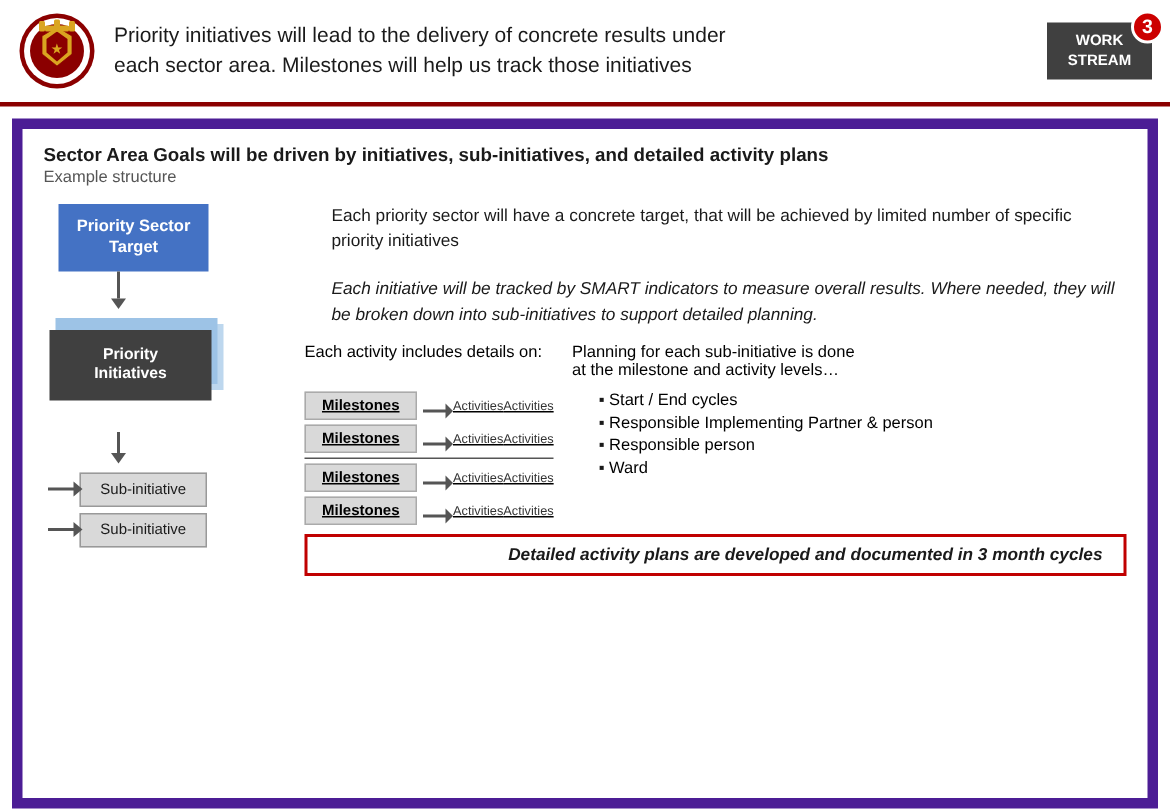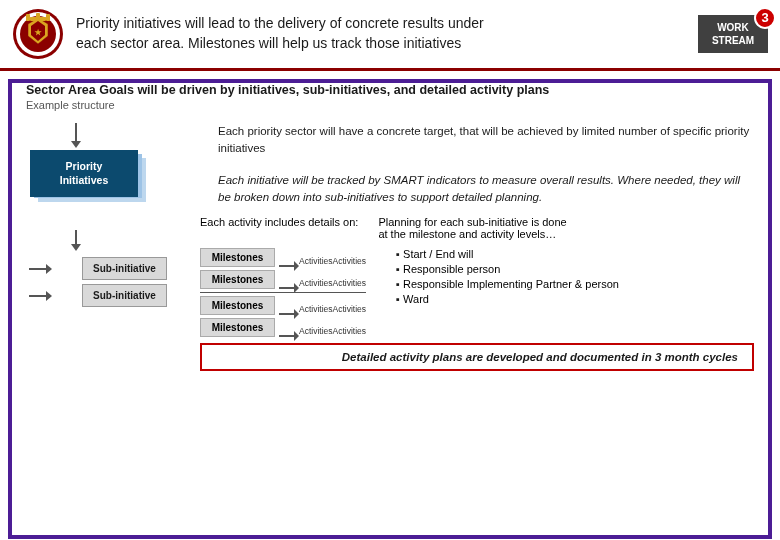--- a/index.html
+++ b/index.html
@@ -56,22 +56,22 @@
       display: flex;
       align-items: center;
       justify-content: center;
       font-size: 13px;
       font-weight: bold;
       border: 2px solid #fff;
     }
 
     
     .main {
-      padding: 0 14px;
-      border: 4px solid #4c1d95;
+      padding: 10px 14px;
+      border: 7px solid #4c1d95;
       margin: 8px;
       height: calc(540px - 80px);
       overflow: hidden;
     }
     .main-title {
       font-size: 12.5px;
       font-weight: bold;
       color: #1a1a1a;
       margin-bottom: 2px;
     }
@@ -116,25 +116,24 @@
       text-align: center;
       position: relative;
       line-height: 1.3;
       z-index: 2;
     }
     .sub-init-box {
       background: #D9D9D9;
       border: 1px solid #999;
       padding: 5px 8px;
       font-size: 10px;
-      font-weight: bold;
+      font-weight: normal;
       text-align: center;
       width: 85px;
       color: #1a1a1a;
-      margin-left: 32px;
     }
 
     
     .right-col {
       flex: 1;
       padding-left: 14px;
     }
 
     .desc-block {
       margin-bottom: 10px;
@@ -240,22 +239,23 @@
     }
 
     
     .lower-right {
       display: flex;
       gap: 10px;
       margin-top: 4px;
     }
     .ma-row {
       display: flex;
-      align-items: flex-end;
+      align-items: center;
       gap: 4px;
+      text-decoration: underline;
     }
     .activity-labels {
       display: flex;
       font-size: 8.5px;
       color: #333;
       line-height: 1.3;
     }
     .sep-line {
       border: none;
       border-top: 1px solid #555;
@@ -296,30 +296,31 @@
 </div>
 
 <div class="main">
   <div class="main-title">Sector Area Goals will be driven by initiatives, sub-initiatives, and detailed activity plans</div>
   <div class="main-subtitle">Example structure</div>
 
   <div class="content-area">
 
     <div class="left-col">
 
+      <div class="priority-sector-target">Priority Sector Target</div>
 
       <div style="display:flex; flex-direction:column; align-items:flex-start; margin-left:49px;">
         <div style="width:2px; height:18px; background:#555;"></div>
         <div style="width:0; height:0; border-left:5px solid transparent; border-right:5px solid transparent; border-top:7px solid #555; margin-left:-4px;"></div>
       </div>
 
       <div style="position:relative; height:70px; margin-top:2px; margin-left:4px;">
         <div style="position:absolute; top:8px; left:8px; background:#BDD7EE; width:108px; height:44px;"></div>
         <div style="position:absolute; top:4px; left:4px; background:#9DC3E6; width:108px; height:44px;"></div>
-        <div class="pi-box-main" style="position:absolute; top:0; left:0; width:108px; background:#0c4a6e; color:#fff; padding:10px 6px; font-size:10.5px; font-weight:bold; text-align:center; line-height:1.3;">Priority<br>Initiatives</div>
+        <div class="pi-box-main" style="position:absolute; top:12px; left:0; width:108px; background:#404040; color:#fff; padding:10px 6px; font-size:10.5px; font-weight:bold; text-align:center; line-height:1.3;">Priority<br>Initiatives</div>
       </div>
 
       <div style="display:flex; flex-direction:column; align-items:flex-start; margin-left:49px; margin-top:10px;">
         <div style="width:2px; height:14px; background:#555;"></div>
         <div style="width:0; height:0; border-left:5px solid transparent; border-right:5px solid transparent; border-top:7px solid #555; margin-left:-4px;"></div>
       </div>
 
       <div class="sub-init-section">
 
         <div class="sub-init-group">
@@ -383,23 +384,23 @@
             <div class="arrow-right-sm"></div>
             <div class="activity-labels">
               <span class="act-label">Activities</span>
               <span class="act-label">Activities</span>
             </div>
           </div>
         </div>
 
         <div class="details-section">
           <ul>
-            <li><span>Start / End will</span></li>
+            <li><span>Start / End cycles</span></li>
+            <li><span>Responsible Implementing Partner &amp; person</span></li>
             <li><span>Responsible person</span></li>
-            <li><span>Responsible Implementing Partner &amp; person</span></li>
             <li><span>Ward</span></li>
           </ul>
         </div>
 
       </div>
 
       <div class="bottom-box">Detailed activity plans are developed and documented in 3 month cycles</div>
 
     </div>
   </div>

